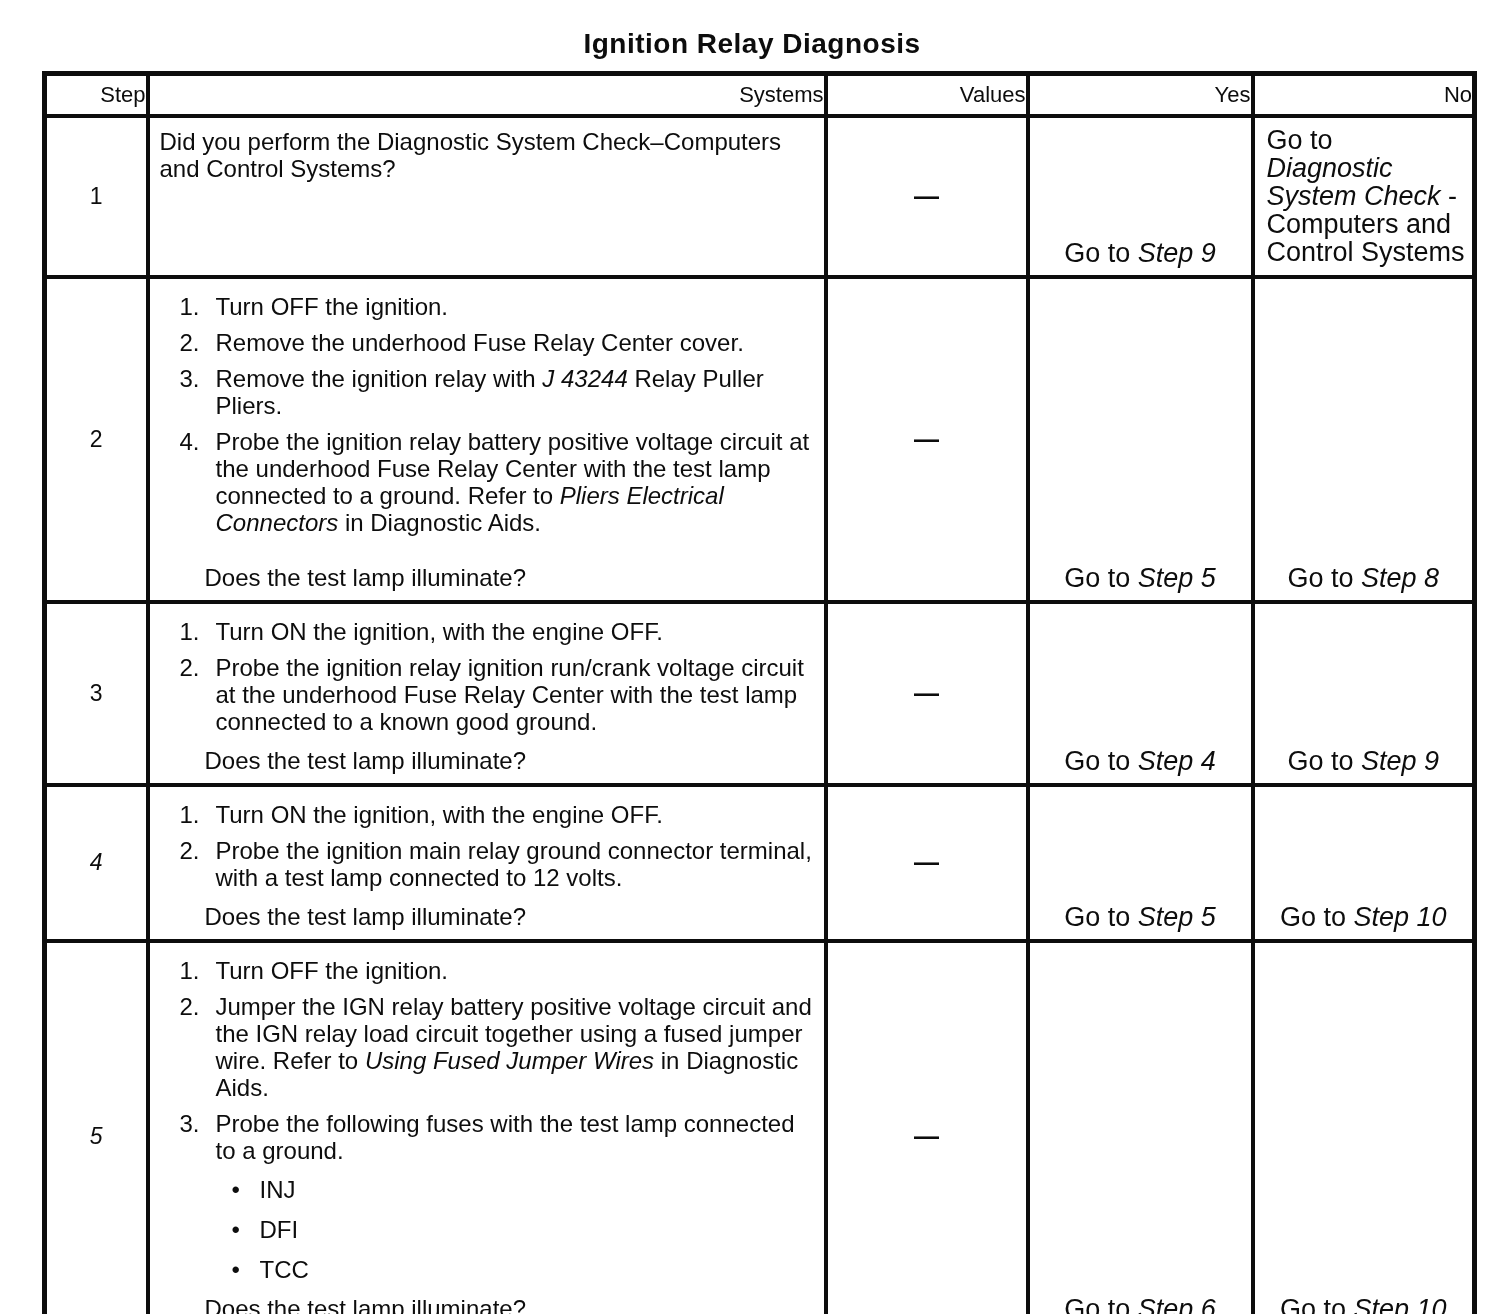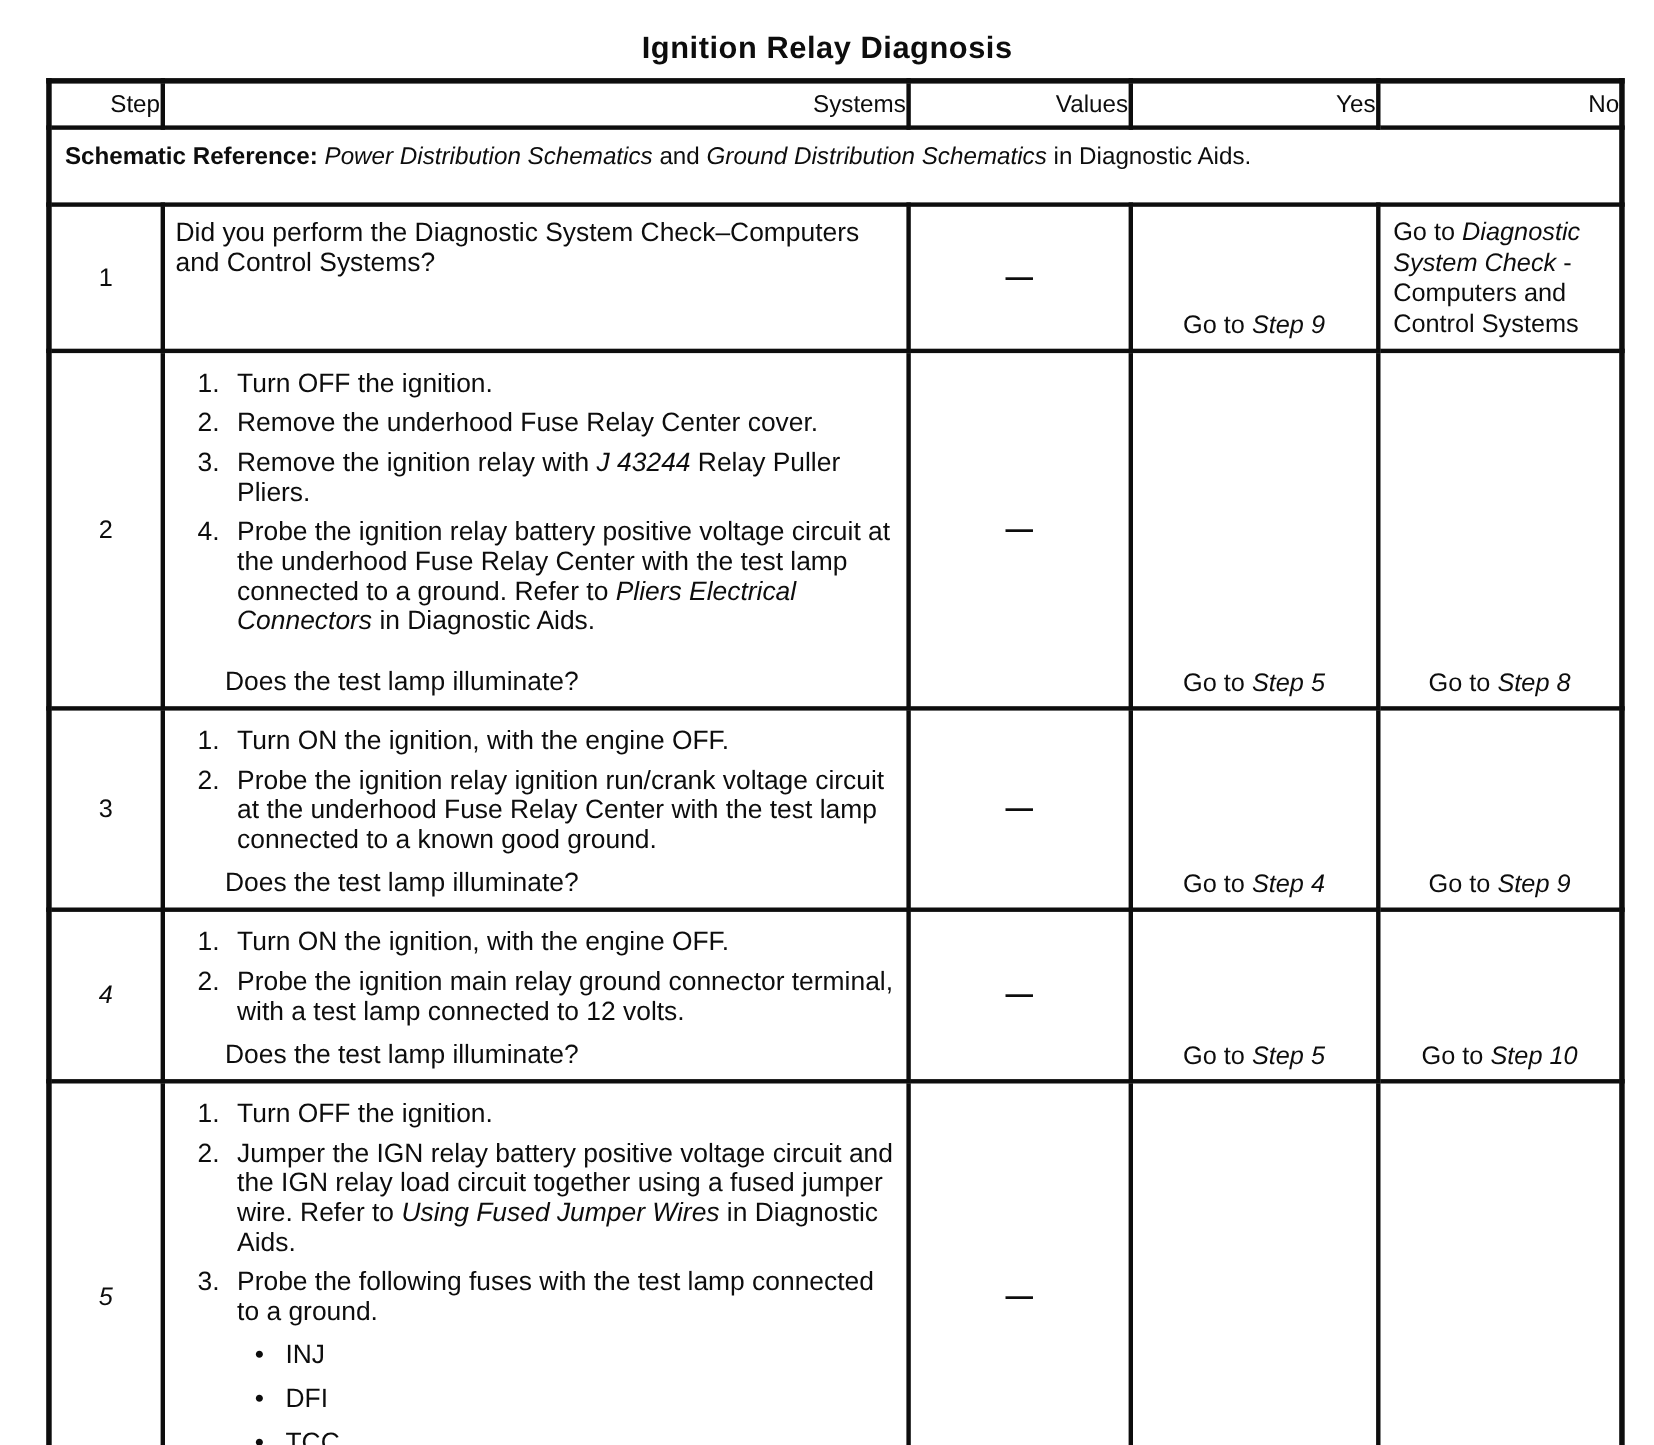--- a/index.html
+++ b/index.html
@@ -42,21 +42,21 @@
   .oli { display:flex; }
   .num { flex:0 0 36px; }
   .itxt { flex:1; }
   .bullets { margin-top:12px; padding-left:16px; display:flex; flex-direction:column; gap:13px; }
   .bullet { display:flex; }
   .dot { flex:0 0 28px; }
   .question { margin-top:auto; padding-top:12px;margin-left:45px; }
   td.values-cell { text-align:center; vertical-align:middle; font-size:25px; font-weight:bold; padding:0; }
   td.goto-cell {
     vertical-align:bottom; text-align:center;
-    padding:0 4px 9px 4px; font-size:23px; line-height:26px;
+    padding:0 4px 9px 4px; font-size:27px; line-height:26px;
   }
   td.no-top {
     vertical-align:top; text-align:left;
     padding:8px 6px 9px 12px; line-height:28px;
   }
   .it { font-style:italic; }
   .bd { font-weight:bold; }
 </style>
 </head>
 <body>
@@ -74,25 +74,20 @@
   <thead>
     <tr>
       <th>Step</th>
       <th>Systems</th>
       <th>Values</th>
       <th>Yes</th>
       <th>No</th>
     </tr>
   </thead>
   <tbody>
-    <tr>
-      <td class="schem" colspan="5">
-        <span><span class="bd">Schematic Reference: </span><span class="it">Power Distribution Schematics</span><span> and </span><span class="it">Ground Distribution Schematics</span><span> in Diagnostic Aids.</span></span>
-      </td>
-    </tr>
 
     <tr class="r1">
       <td class="step-cell">1</td>
       <td class="action-cell">
         <div class="acell">
           <div class="intro">Did you perform the Diagnostic System Check–Computers and Control Systems?</div>
         </div>
       </td>
       <td class="values-cell">—</td>
       <td class="goto-cell"><span><span>Go to </span><span class="it">Step 9</span></span></td>

